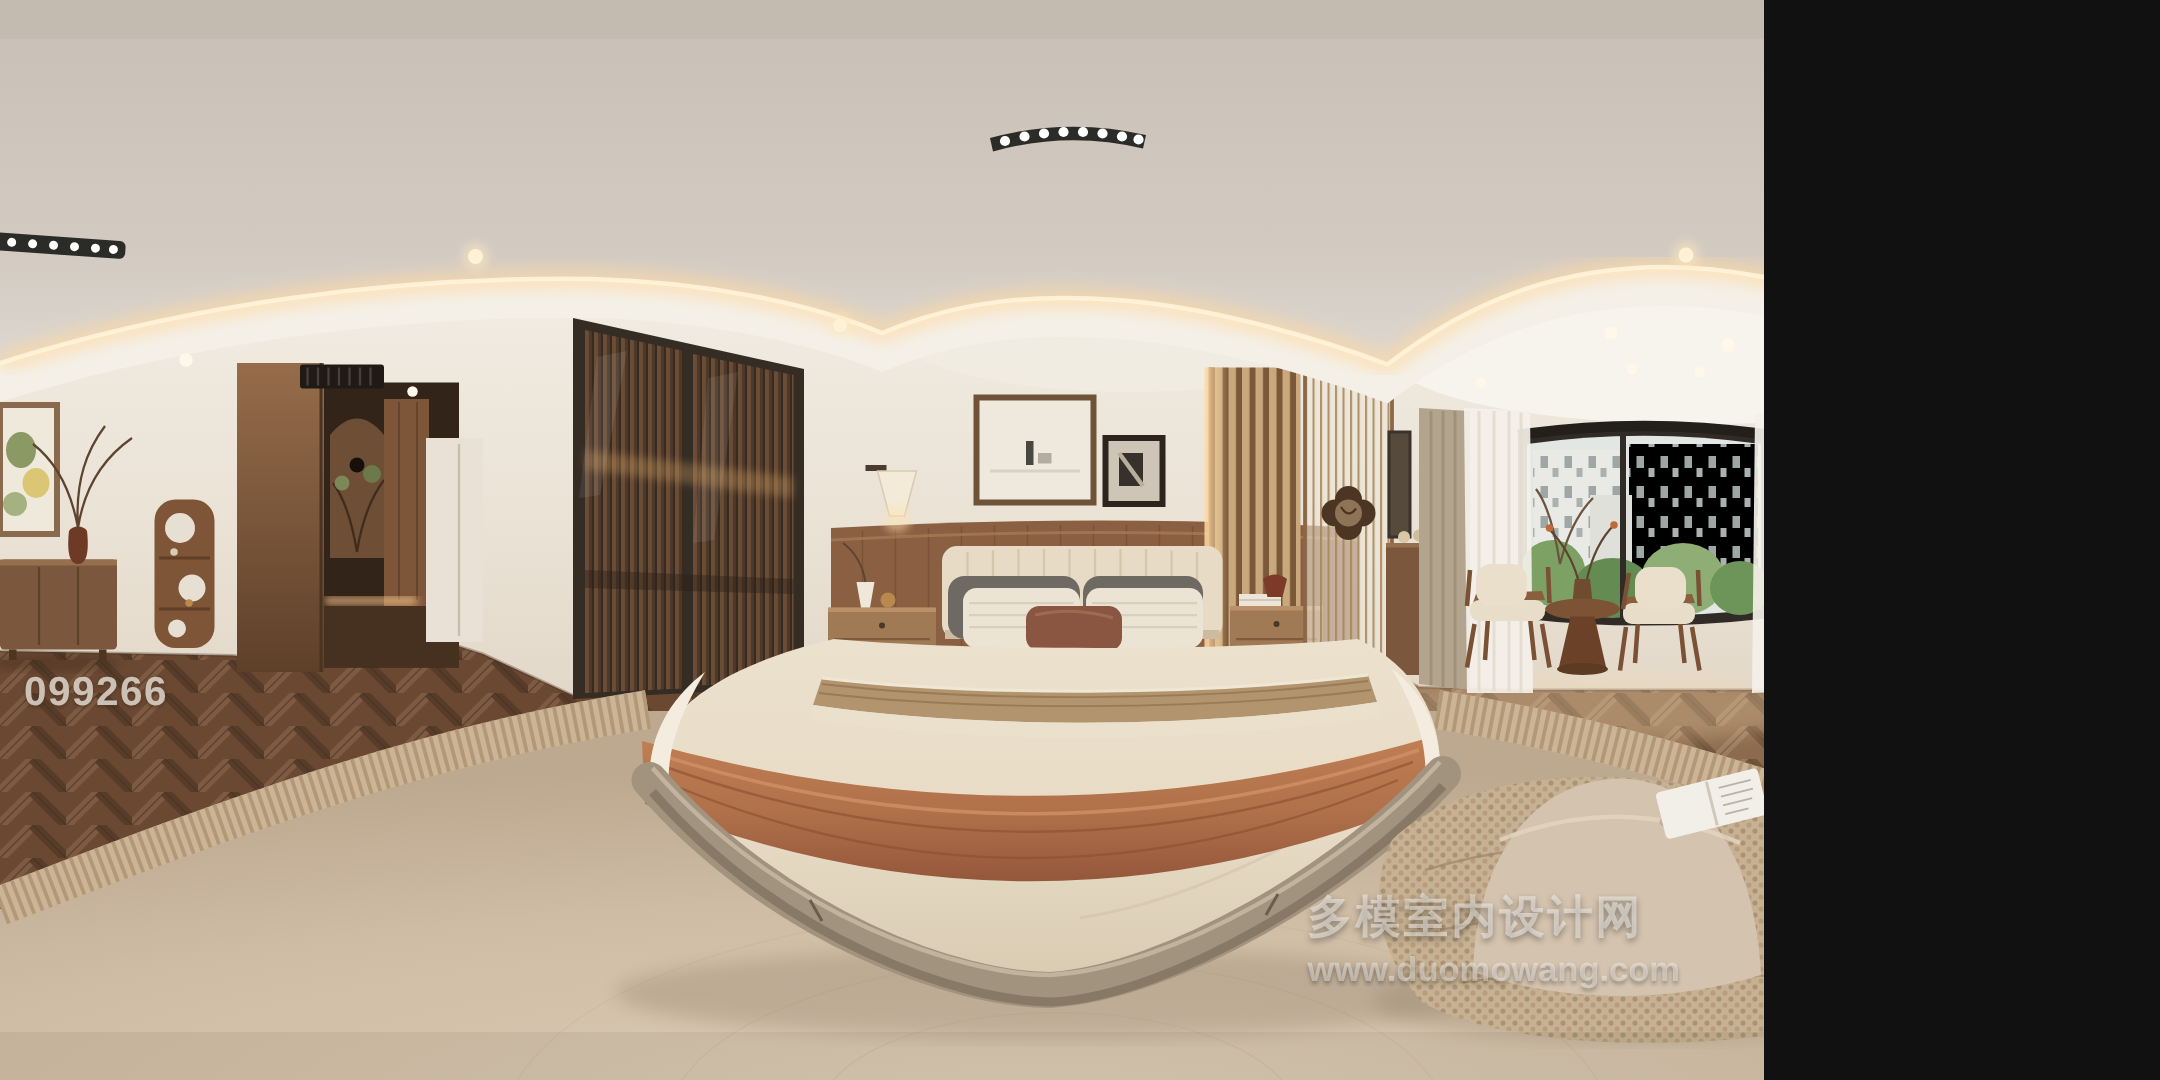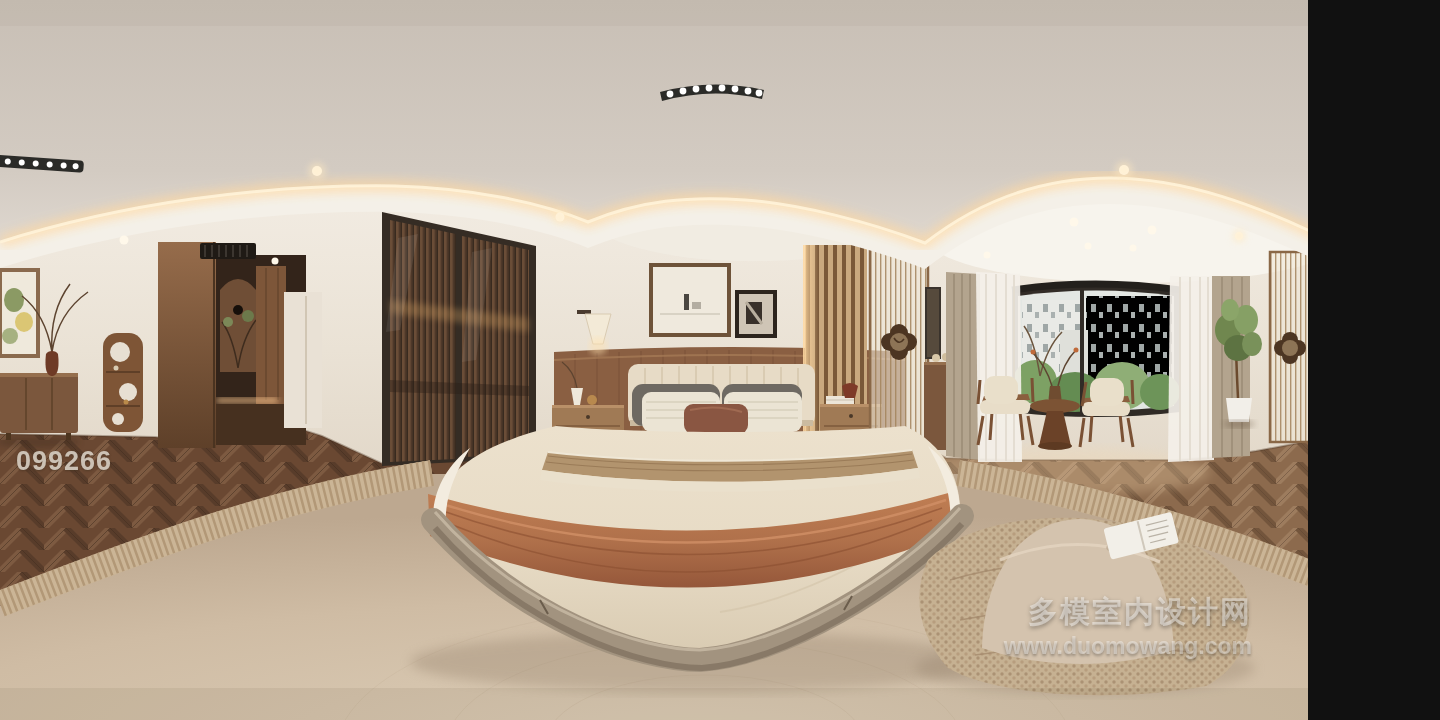--- a/index.html
+++ b/index.html
@@ -1,22 +1,22 @@
 <!DOCTYPE html>
 <html><head>
 <meta charset="utf-8">
 <style>
   html,body{margin:0;padding:0;background:#111;}
-  .stage{position:relative;width:1308px;height:720px;overflow:hidden;
+  .stage{position:relative;width:1176px;height:720px;overflow:hidden;
          font-family:"Liberation Sans", sans-serif;background:#d6cec5;}
   .stage svg{position:absolute;left:0;top:0;}
   .wm-id{position:absolute;left:16px;top:446px;font-size:27px;font-weight:600;
          letter-spacing:1px;color:rgba(224,216,204,0.85);
          text-shadow:0 0 2px rgba(84,62,44,0.55),0 1px 2px rgba(60,45,30,0.4);}
-  .wm-box{position:absolute;right:56px;top:596px;text-align:right;line-height:1.05;}
+  .wm-box{position:absolute;right:56px;top:596px;line-height:1.05;}
   .wm-site{font-size:30px;font-weight:700;letter-spacing:2px;
            color:rgba(255,255,255,0.45);
            text-shadow:0 2px 4px rgba(0,0,0,0.35);}
   .wm-url{font-size:23px;font-weight:700;margin-top:6px;
           color:rgba(255,255,255,0.40);
           text-shadow:0 2px 3px rgba(0,0,0,0.3);}
 </style>
 </head>
 <body>
 

